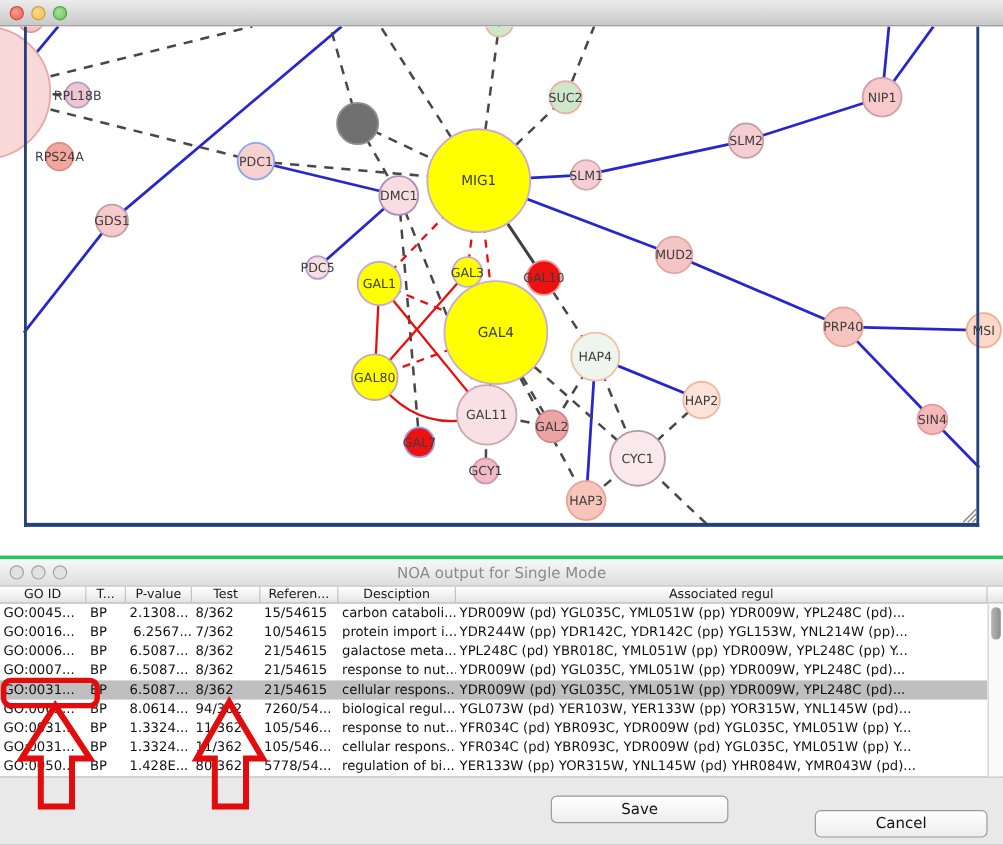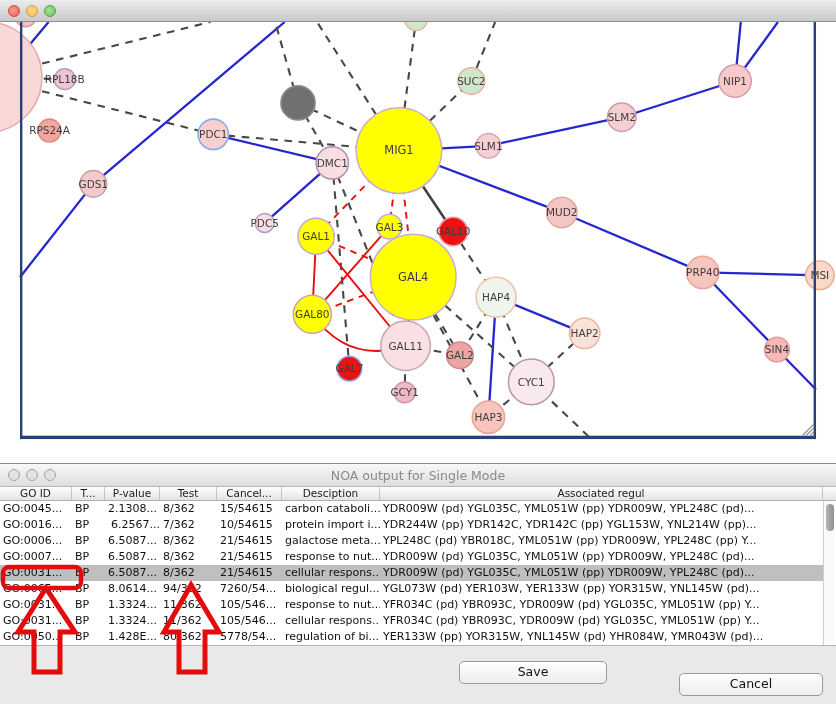--- a/index.html
+++ b/index.html
@@ -17,21 +17,21 @@
   .light.inactive{background:#e2e2e2;border:1.5px solid #a5a5a5;}
   #net{position:absolute;left:0;top:22px;}
   .e-blue{stroke:#2626cf;stroke-width:2.4;fill:none;}
   .e-dash{stroke:#474747;stroke-width:2.2;stroke-dasharray:8 7;fill:none;}
   .e-dark{stroke:#3f3f3f;stroke-width:2.6;fill:none;}
   .e-red{stroke:#ea0d0d;stroke-width:2;fill:none;}
   .e-reddash{stroke:#ea0d0d;stroke-width:2;stroke-dasharray:7 6;fill:none;}
   .nlabel{font-size:11px;fill:#3d3d3d;}
   .nlabel.big{font-size:12px;}
   
-  #win2{position:absolute;left:0;top:463px;width:836px;height:241px;background:#e9e9e9;border-top:1px solid #22c55e;box-sizing:border-box;}
+  #win2{position:absolute;left:0;top:463px;width:836px;height:241px;background:#e9e9e9;border-top:3px solid #22c55e;box-sizing:border-box;}
   #win2 .titlebar2{position:absolute;left:0;top:0;width:836px;height:23px;
     background:linear-gradient(#f8f8f8,#dedede);border-bottom:1px solid #b5b5b5;box-sizing:border-box;}
   #win2 .title{position:absolute;left:0;right:0;top:4px;text-align:center;font-size:12.5px;color:#8a8a8a;}
   #table{position:absolute;left:0;top:23px;width:836px;height:159px;background:#fff;
     border-bottom:1px solid #b5b5b5;box-sizing:border-box;}
   #thead{position:absolute;left:0;top:0;width:836px;height:14px;
     background:linear-gradient(#ffffff,#e4e4e4);border-bottom:1px solid #b0b0b0;box-sizing:border-box;}
   .th{position:absolute;top:0;height:13px;font-size:10.5px;color:#1a1a1a;text-align:center;
     overflow:hidden;white-space:nowrap;border-right:1px solid #c4c4c4;box-sizing:border-box;line-height:13px;}
   #tbody{position:absolute;left:0;top:14px;width:823px;height:144px;overflow:hidden;}
@@ -200,21 +200,21 @@
       <div class="light inactive" style="left:26px;top:5px;"></div>
       <div class="light inactive" style="left:44px;top:5px;"></div>
       <div class="title">NOA output for Single Mode</div>
     </div>
     <div id="table">
       <div id="thead">
           <div class="th" style="left: 0px; width: 72px;">GO ID</div>
           <div class="th" style="left: 72px; width: 33px;">T...</div>
           <div class="th" style="left: 105px; width: 55px;">P-value</div>
           <div class="th" style="left: 160px; width: 57px;">Test</div>
-          <div class="th" style="left: 217px; width: 65px;">Cancel...</div>
+          <div class="th" style="left: 217px; width: 65px;">Referen...</div>
           <div class="th" style="left: 282px; width: 98px;">Desciption</div>
           <div class="th" style="left: 380px; width: 443px;">Associated regul</div>
         </div>
       <div id="tbody">
           <div class="tr">
             <div class="td" style="left: 0px; width: 72px;">GO:0045...</div>
             <div class="td" style="left: 72px; width: 33px;">BP</div>
             <div class="td" style="left: 105px; width: 55px;">2.1308...</div>
             <div class="td" style="left: 160px; width: 57px;">8/362</div>
             <div class="td" style="left: 217px; width: 65px;">15/54615</div>

